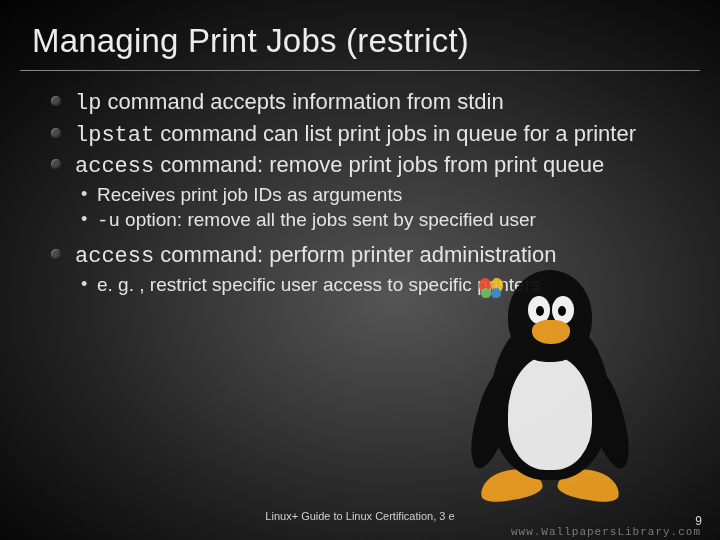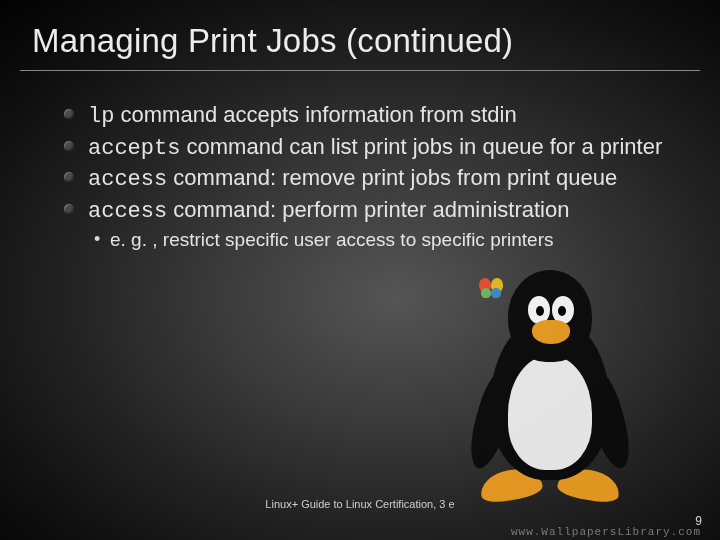--- a/index.html
+++ b/index.html
@@ -34,21 +34,21 @@
   }
   .content {
     padding: 14px 38px 0 72px;
     font-size: 22px;
     line-height: 1.26;
     color: #e4e4e4;
   }
   ul.lvl1 {
     list-style: none;
     padding: 0;
-    margin: 16px;
+    margin: 3px;
   }
   ul.lvl1 > li {
     position: relative;
     padding-left: 0;
     margin-bottom: 2px;
   }
   ul.lvl1 > li::before {
     content: "";
     position: absolute;
     left: -24px;
@@ -75,21 +75,21 @@
     left: -16px;
     top: 0;
     color: #d8d8d8;
     font-size: 18px;
   }
   .mono {
     font-family: "Courier New", Courier, monospace;
   }
   .footer {
     position: absolute;
-    bottom: 30px;
+    bottom: 18px;
     left: 0;
     width: 100%;
     font-size: 11px;
     color: #cfcfcf;
     text-align: center;
   }
   .pagenum {
     position: absolute;
     bottom: 12px;
     right: 18px;
@@ -191,33 +191,37 @@
   .bw.a{ left:0; top:0; background:#f05030; }
   .bw.b{ left:12px; top:0; background:#f0c020; }
   .bw.c{ left:2px; top:10px; background:#70c060; width:10px;height:10px;}
   .bw.d{ left:12px; top:10px; background:#4090d0; width:10px;height:10px;}
 </style>
 </head>
 <body>
 
 <div class="slide">
 
-  <div class="title">Managing Print Jobs (continued)</div>
+  <div class="title">Managing Print Jobs (restrict)</div>
   <hr class="title-rule">
 
   <div class="content">
     <ul class="lvl1">
       <li>
         <span class="mono">lp</span><span> command accepts information from stdin</span>
       </li>
       <li>
-        <span class="mono">accepts</span><span> command can list print jobs in queue for a printer</span>
+        <span class="mono">lpstat</span><span> command can list print jobs in queue for a printer</span>
       </li>
       <li>
         <span class="mono">access</span><span> command: remove print jobs from print queue</span>
+        <ul class="lvl2">
+          <li><span>Receives print job IDs as arguments</span></li>
+          <li><span class="mono">-u</span><span> option: remove all the jobs sent by specified user</span></li>
+        </ul>
       </li>
       <li>
         <span class="mono">access</span><span> command: perform printer administration</span>
         <ul class="lvl2">
           <li><span>e. g. , restrict specific user access to specific printers</span></li>
         </ul>
       </li>
     </ul>
   </div>
 

